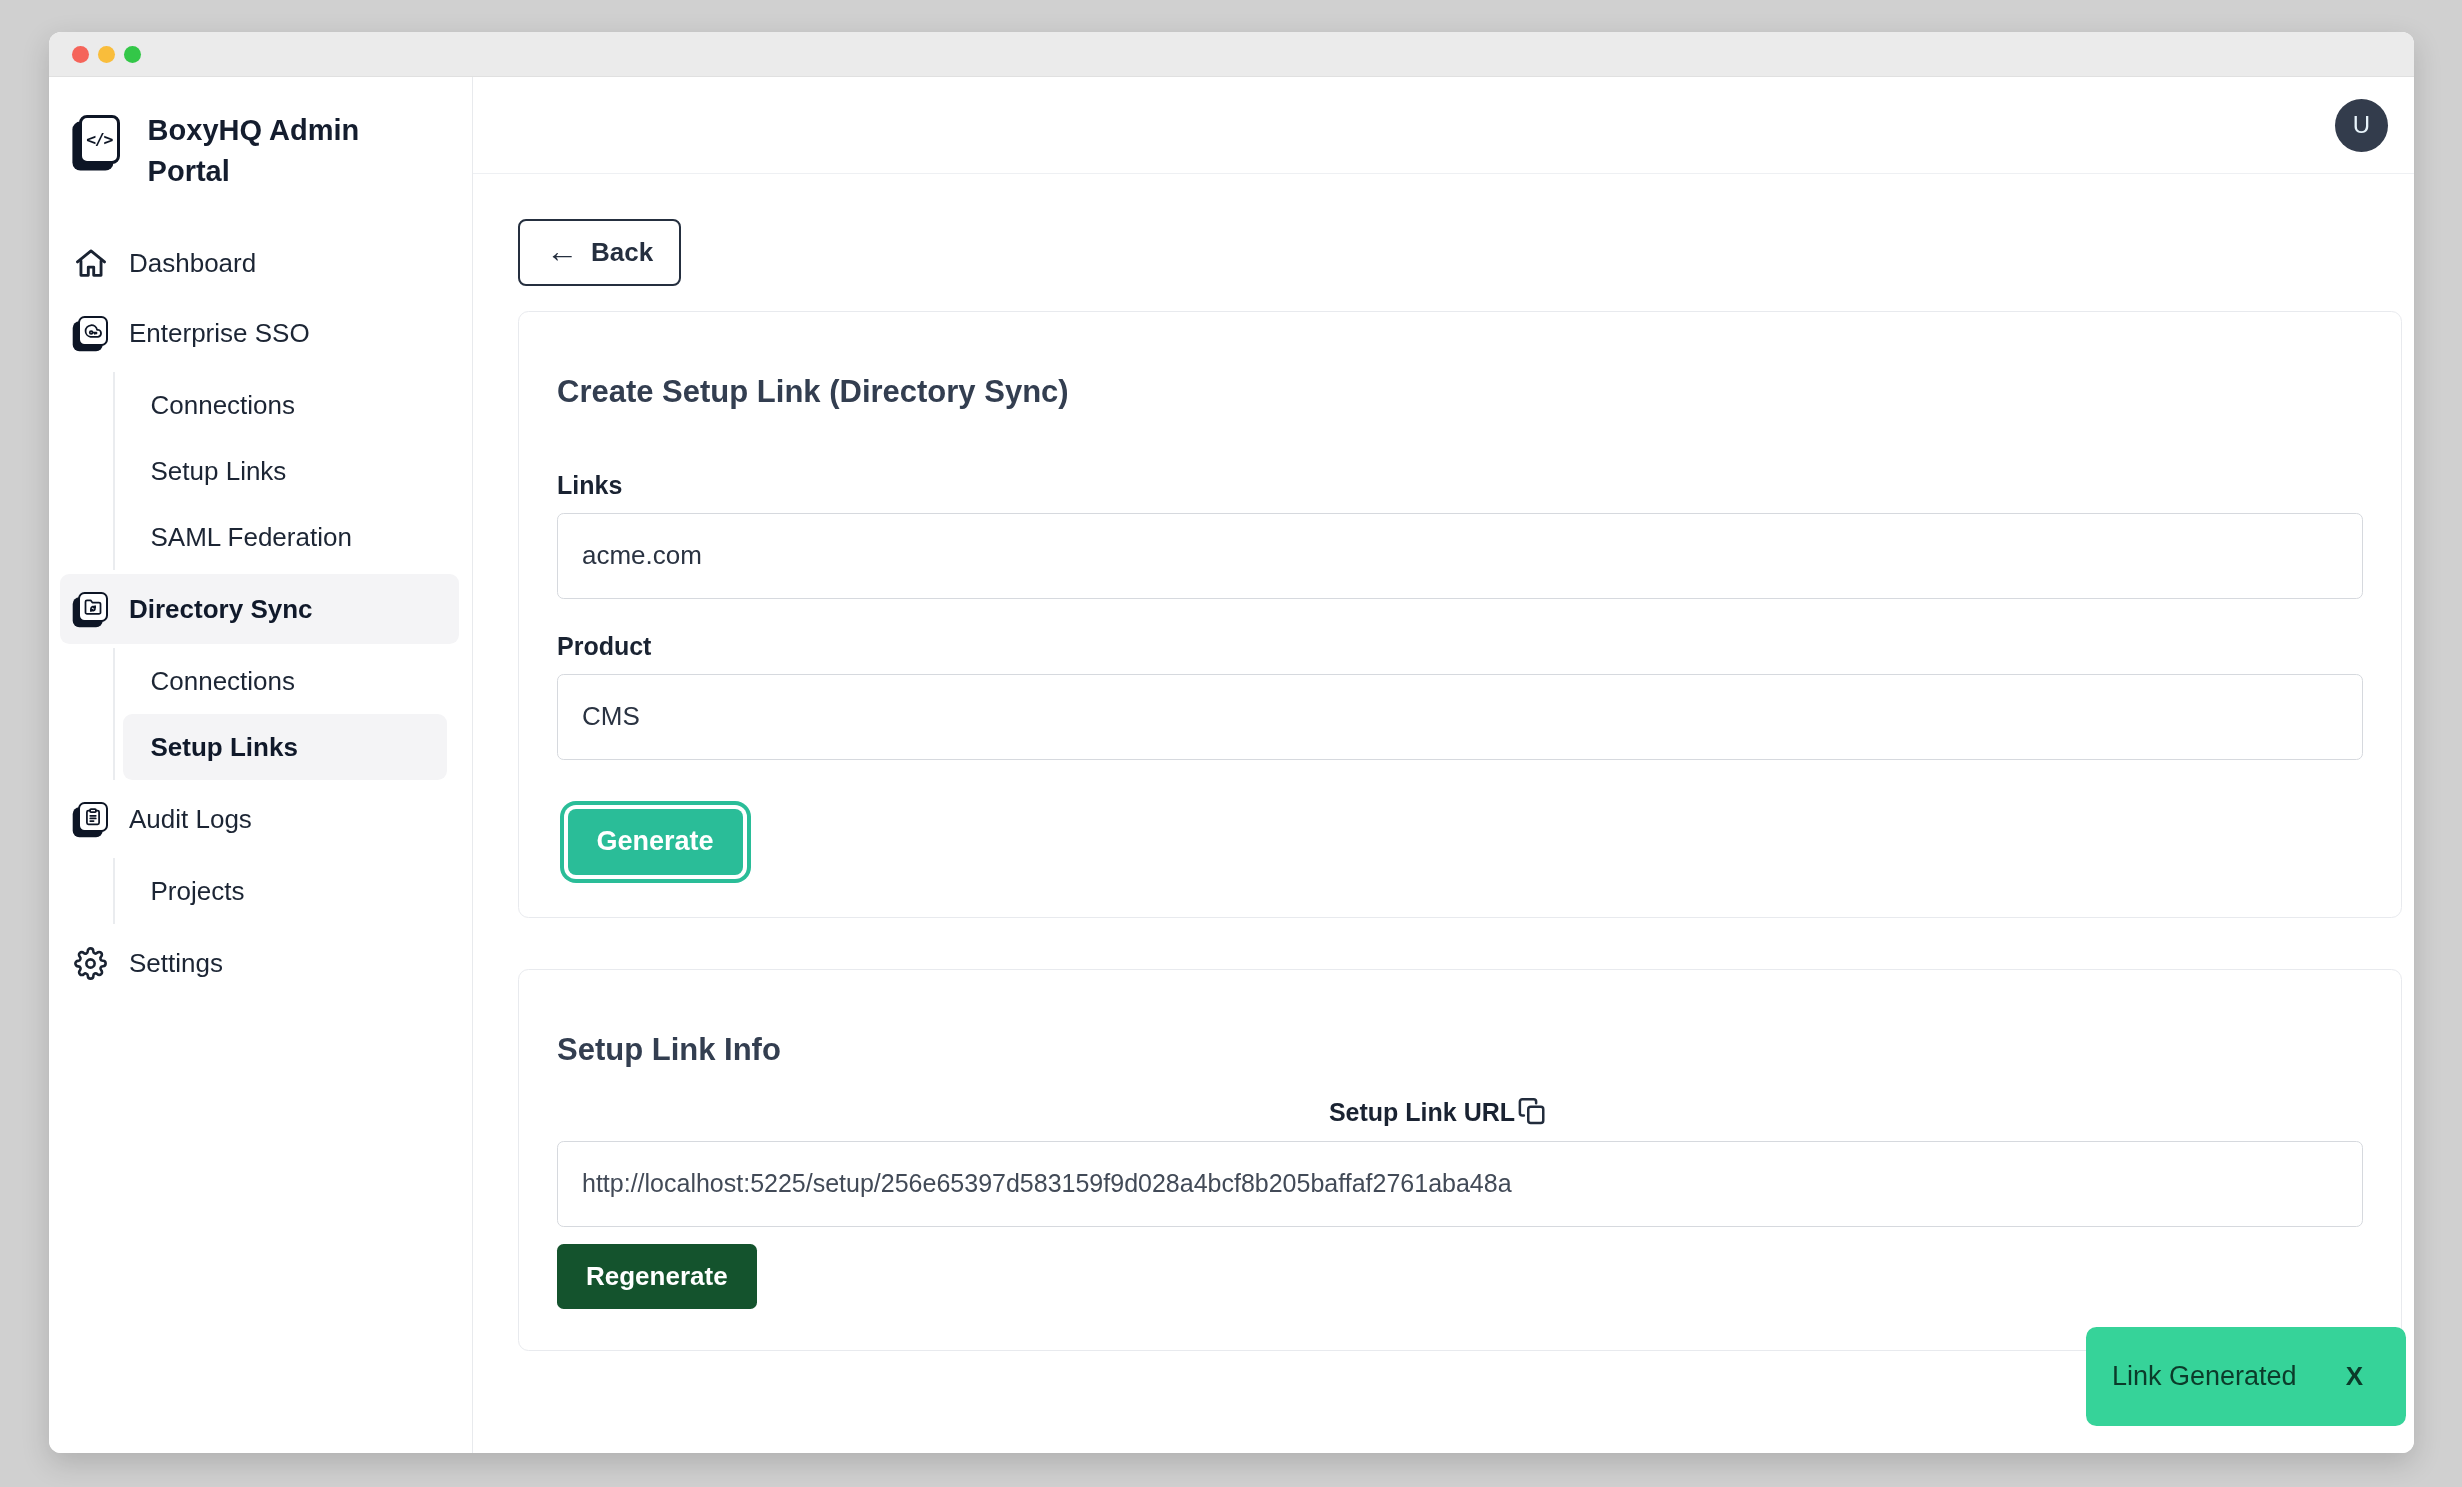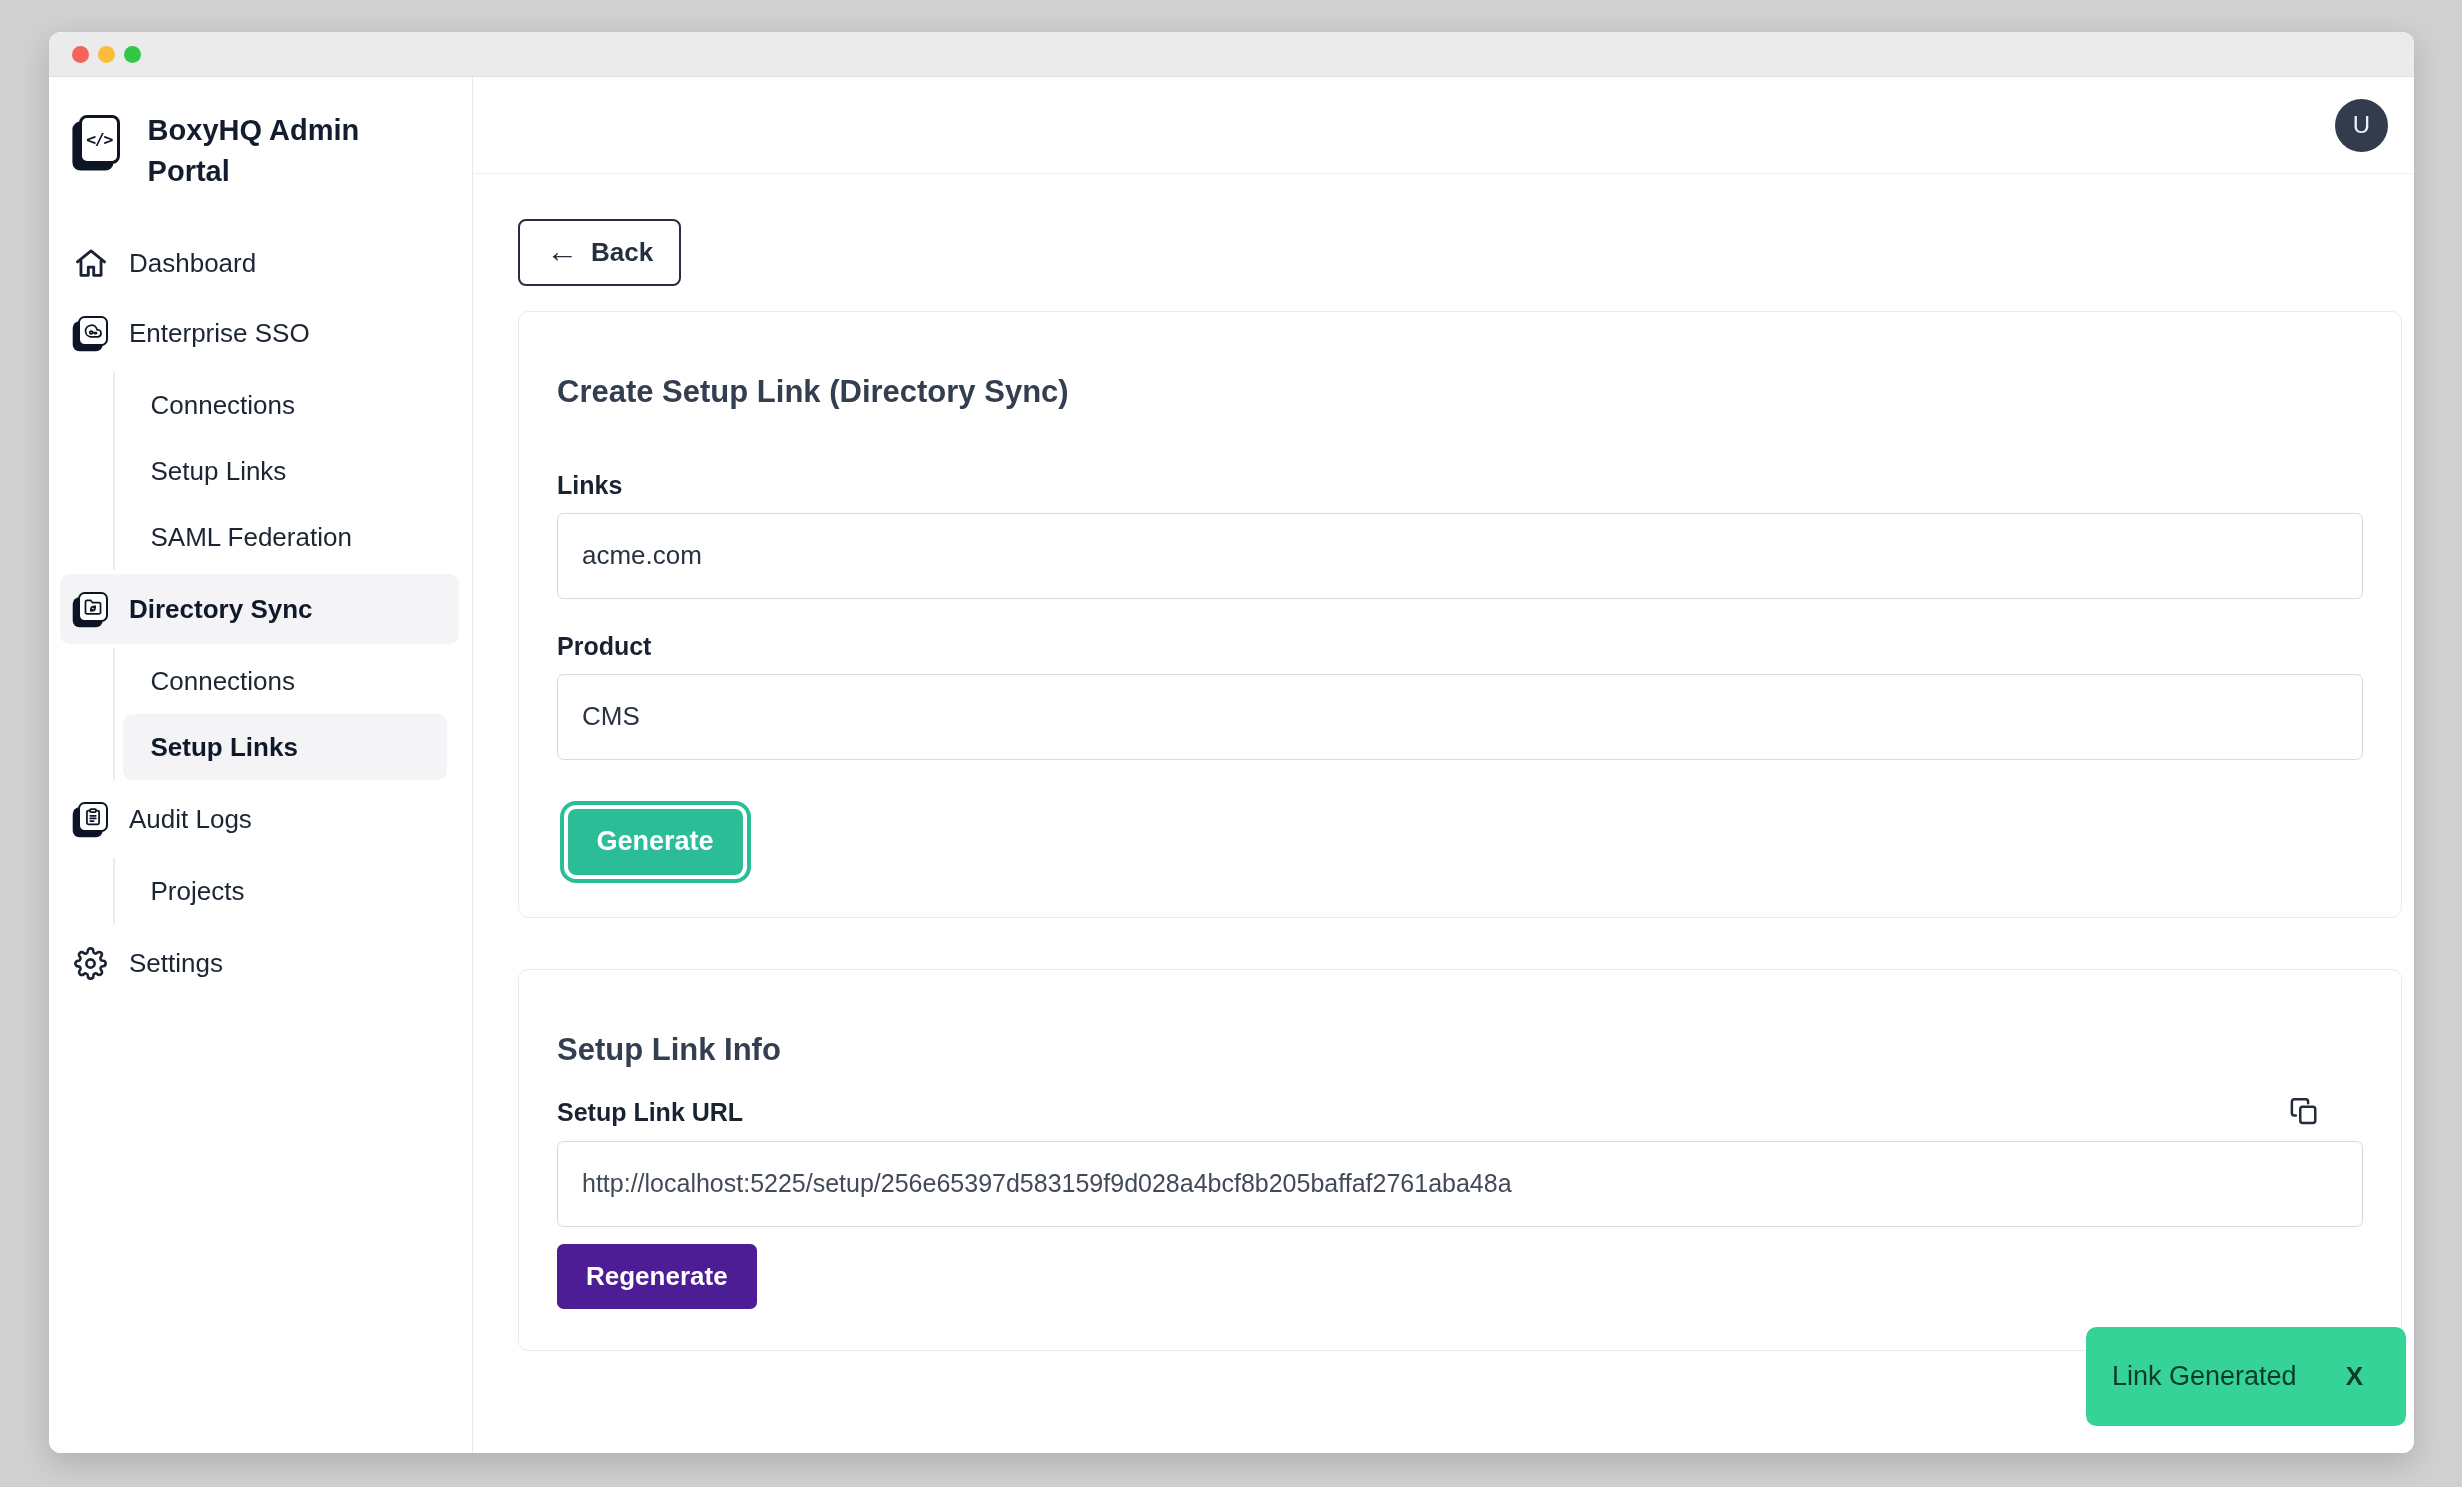--- a/index.html
+++ b/index.html
@@ -94,29 +94,29 @@
     font-family:inherit; font-size:26px; color:#2a3342; padding:0 24px;
     background:#fff; outline:none;
   }
   .url-input { font-size:25px; color:#424a57; }
   .generate-btn {
     margin:49px 0 10.5px 10.5px; height:66px; padding:0 29px;
     background:#2abd98; border:none; border-radius:8px;
     color:#fff; font-family:inherit; font-size:27px; font-weight:700; cursor:pointer;
     box-shadow:0 0 0 4px #ffffff, 0 0 0 8px #2abd98;
   }
-  .url-row { display:flex; align-items:center; justify-content:space-between;
+  .url-row { display:flex; align-items:center; justify-content:center;
     padding-right:43px; margin-bottom:12px; }
   .url-row .field-label { margin-bottom:0; }
   .copy-btn { width:33px; height:33px; background:none; border:none; padding:0; cursor:pointer; }
   .copy-btn svg { width:30px; height:30px; stroke:#222c3c; fill:none;
     stroke-width:2; stroke-linecap:round; stroke-linejoin:round; }
   .regen-btn {
     margin-top:17px; height:65px; padding:0 29px;
-    background:#4c1d95; border:none; border-radius:6.6px;
+    background:#14532d; border:none; border-radius:6.6px;
     color:#fff; font-family:inherit; font-size:26px; font-weight:700; cursor:pointer;
   }
 
   .toast {
     position:absolute; right:8px; bottom:27px; width:320px; height:99px;
     background:#36d399; border-radius:10.5px; display:flex; align-items:center;
     padding:0 43px 0 26px; font-size:27px; font-weight:500; color:#0b3b2a; z-index:20;
   }
   .toast-close { margin-left:auto; background:none; border:none; padding:0;
     font-family:inherit; font-size:26px; font-weight:600; color:#0b3b2a; cursor:pointer; }

